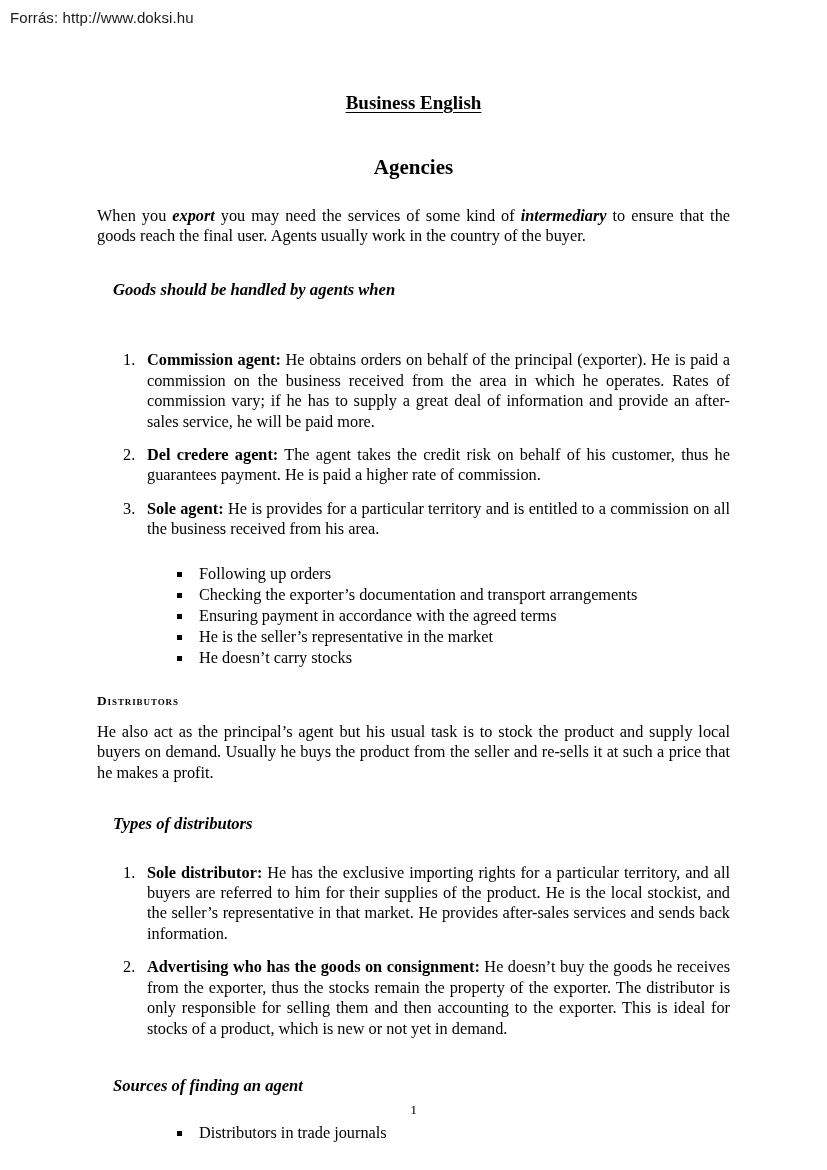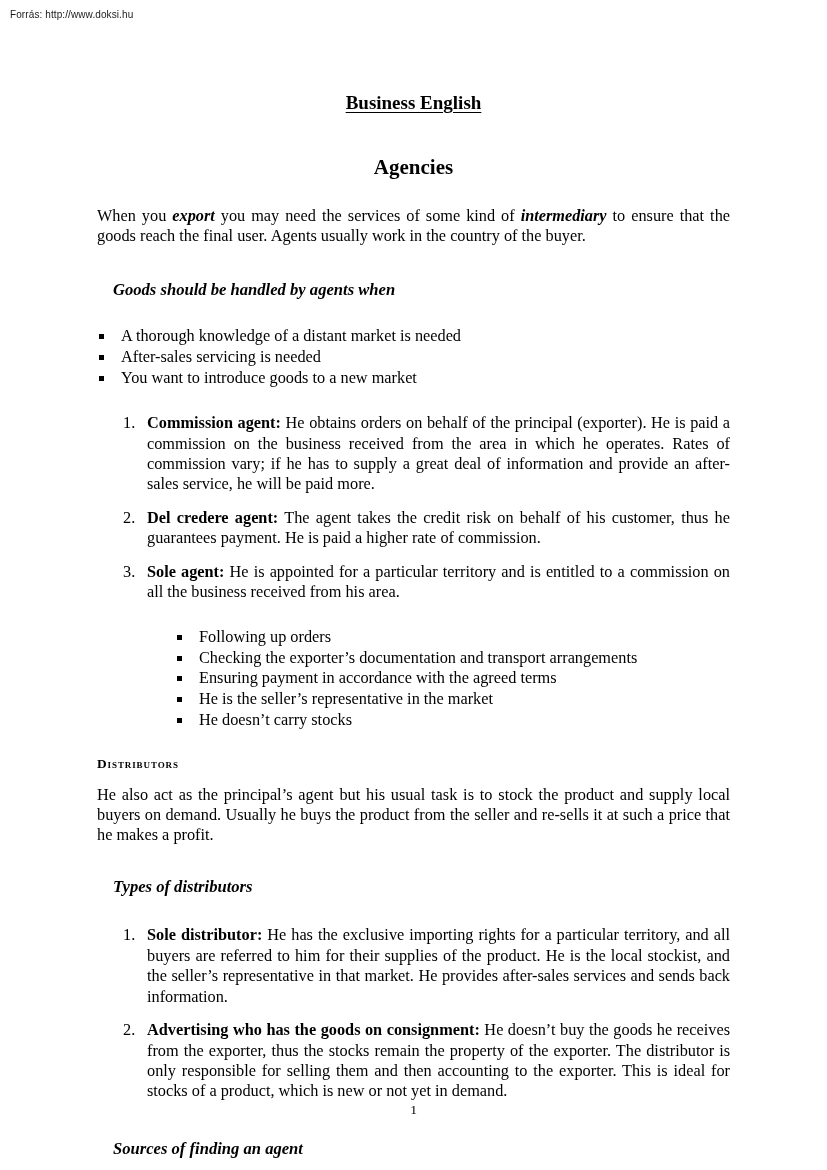--- a/index.html
+++ b/index.html
@@ -18,21 +18,21 @@
     height: 1170px;
     background: #ffffff;
     overflow: hidden;
     box-sizing: border-box;
   }
   .source-header {
     position: absolute;
     top: 9px;
     left: 10px;
     font-family: "Liberation Sans", "DejaVu Sans", sans-serif;
-    font-size: 10px;
+    font-size: 15px;
     color: #1a1a1a;
     letter-spacing: 0.1px;
   }
   .content {
     position: absolute;
     left: 97px;
     top: 92px;
     width: 633px;
   }
   h1.doc-title {
@@ -162,35 +162,30 @@
     <div class="spacer-sub"></div>
 
     <p class="body-text"><span>When you </span><span class="bi">export</span><span> you may need the services of some kind of </span><span class="bi">intermediary</span><span> to ensure that the goods reach the final user. </span><span class="b">Agents</span><span> usually work in the country of the buyer.</span></p>
 
     <div class="gap-16"></div>
 
     <h3 class="italic-head">Goods should be handled by agents when</h3>
 
     <div class="gap-10"></div>
 
-    <ul class="sq-list level1">
-      <li><span class="bullet-sq"></span><span>A thorough knowledge of a distant market is needed</span></li>
-      <li><span class="bullet-sq"></span><span>After-sales servicing is needed</span></li>
-      <li><span class="bullet-sq"></span><span>You want to introduce goods to a new market</span></li>
-    </ul>
 
     <div class="gap-12"></div>
 
 
     <div class="gap-12"></div>
 
     <ol class="num-list">
       <li><span class="num">1.</span><span class="lead">Commission agent:</span><span> He obtains orders on behalf of the principal (exporter). He is paid a commission on the business received from the area in which he operates. Rates of commission vary; if he has to supply a great deal of information and provide an after-sales service, he will be paid more.</span></li>
       <li><span class="num">2.</span><span class="lead">Del credere agent:</span><span> The agent takes the credit risk on behalf of his customer, thus he guarantees payment. He is paid a higher rate of commission.</span></li>
-      <li><span class="num">3.</span><span class="lead">Sole agent:</span><span> He is appointed for a particular territory and is entitled to a commission on all the business received from his area.</span></li>
+      <li><span class="num">3.</span><span class="lead">Sole agent:</span><span> He is provides for a particular territory and is entitled to a commission on all the business received from his area.</span></li>
     </ol>
 
     <div class="gap-14"></div>
 
 
     <div class="gap-10"></div>
 
     <ul class="sq-list level2">
       <li><span class="bullet-sq"></span><span>Following up orders</span></li>
       <li><span class="bullet-sq"></span><span>Checking the exporter’s documentation and transport arrangements</span></li>

